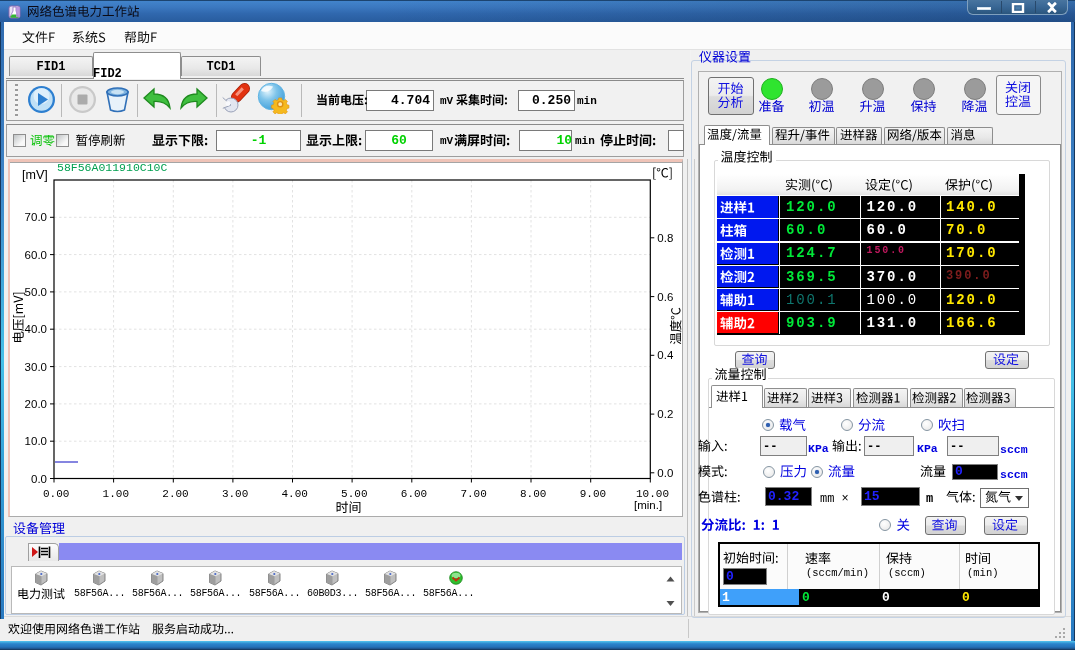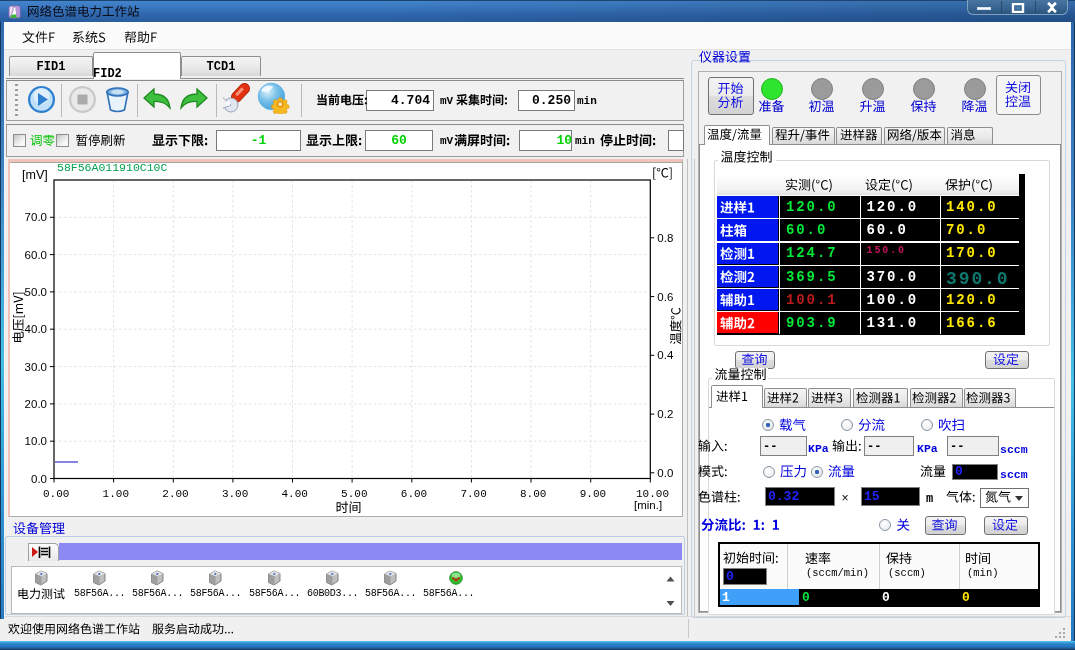--- a/index.html
+++ b/index.html
@@ -278,23 +278,23 @@
     <div class="abs mono" style="left:866.5px;top:199.0px;font-size:14px;font-weight:bold;letter-spacing:1.9px;color:#FFFFFF">120.0</div>
     <div class="abs mono" style="left:946px;top:199.0px;font-size:14px;font-weight:bold;letter-spacing:1.9px;color:#FFE800">140.0</div>
     <div class="abs mono" style="left:786px;top:222.2px;font-size:14px;font-weight:bold;letter-spacing:1.9px;color:#00E838">60.0</div>
     <div class="abs mono" style="left:866.5px;top:222.2px;font-size:14px;font-weight:bold;letter-spacing:1.9px;color:#FFFFFF">60.0</div>
     <div class="abs mono" style="left:946px;top:222.2px;font-size:14px;font-weight:bold;letter-spacing:1.9px;color:#FFE800">70.0</div>
     <div class="abs mono" style="left:786px;top:245.3px;font-size:14px;font-weight:bold;letter-spacing:1.9px;color:#00E838">124.7</div>
     <div class="abs mono" style="left:866.5px;top:245px;font-size:10px;font-weight:bold;letter-spacing:1.9px;color:#be185d">150.0</div>
     <div class="abs mono" style="left:946px;top:245.3px;font-size:14px;font-weight:bold;letter-spacing:1.9px;color:#FFE800">170.0</div>
     <div class="abs mono" style="left:786px;top:268.5px;font-size:14px;font-weight:bold;letter-spacing:1.9px;color:#00E838">369.5</div>
     <div class="abs mono" style="left:866.5px;top:268.5px;font-size:14px;font-weight:bold;letter-spacing:1.9px;color:#FFFFFF">370.0</div>
-    <div class="abs mono" style="left:946px;top:268.5px;font-size:18px;font-weight:bold;letter-spacing:1.9px;color:#0f766e">390.0</div>
-    <div class="abs mono" style="left:786px;top:291.7px;font-size:14px;font-weight:bold;letter-spacing:1.9px;color:#b91c1c">100.1</div>
-    <div class="abs mono" style="left:866.5px;top:291.7px;font-size:14px;font-weight:bold;letter-spacing:1.9px;color:#FFFFFF">100.0</div>
+    <div class="abs mono" style="left:946px;top:268.5px;font-size:12px;font-weight:bold;letter-spacing:1.9px;color:#7f1d1d">390.0</div>
+    <div class="abs mono" style="left:786px;top:291.7px;font-size:14px;font-weight:normal;letter-spacing:1.9px;color:#0f766e">100.1</div>
+    <div class="abs mono" style="left:866.5px;top:291.7px;font-size:14px;font-weight:normal;letter-spacing:1.9px;color:#FFFFFF">100.0</div>
     <div class="abs mono" style="left:946px;top:291.7px;font-size:14px;font-weight:bold;letter-spacing:1.9px;color:#FFE800">120.0</div>
     <div class="abs mono" style="left:786px;top:314.9px;font-size:14px;font-weight:bold;letter-spacing:1.9px;color:#00E838">903.9</div>
     <div class="abs mono" style="left:866.5px;top:314.9px;font-size:14px;font-weight:bold;letter-spacing:1.9px;color:#FFFFFF">131.0</div>
     <div class="abs mono" style="left:946px;top:314.9px;font-size:14px;font-weight:bold;letter-spacing:1.9px;color:#FFE800">166.6</div>
     <div class="btn" style="left:735px;top:351px;width:40px;height:18px"></div>
     <div class="btn" style="left:985px;top:351px;width:44px;height:18px"></div>
     <div class="abs" style="left:708px;top:378px;width:347px;height:237px;border:1px solid #D8D8D8;border-radius:2px;background:#fff"></div>
     <div class="abs" style="left:712px;top:368px;width:56px;height:13px;background:#fff"></div>
     <div class="abs" style="left:709px;top:407px;width:345px;height:1px;background:#8E8E8E"></div>
     <div class="tabs" style="left:711px;top:385px;width:52px;height:23px"></div>
@@ -317,21 +317,21 @@
     <div class="abs mono" style="left:763px;top:440px;font-size:12px;font-weight:bold">--</div>
     <div class="abs" style="left:864px;top:436px;width:50px;height:20px;background:#EFEFEF;border:1px solid #808080"></div>
     <div class="abs mono" style="left:867px;top:440px;font-size:12px;font-weight:bold">--</div>
     <div class="abs" style="left:947px;top:436px;width:52px;height:20px;background:#EFEFEF;border:1px solid #808080"></div>
     <div class="abs mono" style="left:950px;top:440px;font-size:12px;font-weight:bold">--</div>
     <div class="abs mono" style="left:808px;top:442px;font-size:11.5px;font-weight:bold;color:#0000E0">KPa</div>
     <div class="abs mono" style="left:917px;top:442px;font-size:11.5px;font-weight:bold;color:#0000E0">KPa</div>
     <div class="abs mono" style="left:1000px;top:443px;font-size:11.5px;font-weight:bold;color:#0000E0">sccm</div>
     <div class="blackbox" style="left:952px;top:464px;width:46px;height:16px">0</div>
     <div class="abs mono" style="left:1000px;top:468px;font-size:11.5px;font-weight:bold;color:#0000E0">sccm</div>
-    <div class="blackbox" style="left:765px;top:487px;width:70px;height:19px;line-height:17px">0.32</div>
+    <div class="blackbox" style="left:765px;top:487px;width:47px;height:19px;line-height:17px">0.32</div>
     <div class="abs mono" style="left:820px;top:492px;font-size:12px;font-weight:normal">mm ×</div>
     <div class="blackbox" style="left:861px;top:487px;width:59px;height:19px;line-height:17px">15</div>
     <div class="abs mono" style="left:926px;top:492px;font-size:12px;font-weight:bold">m</div>
     <div class="abs" style="left:980px;top:488px;width:49px;height:20px;background:#fff;border:1px solid #707070"></div>
     <svg class="abs" style="left:1014px;top:495px" width="10" height="7" viewBox="0 0 10 7">
       <path d="M1 1 L5 6 L9 1 Z" fill="#303030"></path>
     </svg>
     <div class="btn" style="left:925px;top:516px;width:41px;height:19px"></div>
     <div class="btn" style="left:984px;top:516px;width:44px;height:19px"></div>
     <div class="abs" style="left:718px;top:542px;width:322px;height:65px;border:2px solid #000;background:#FBFBFB"></div>

